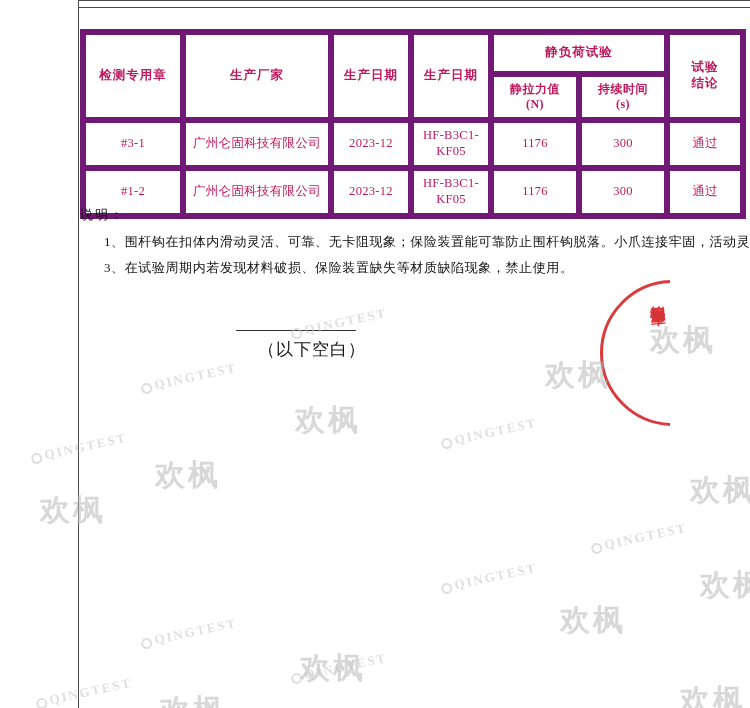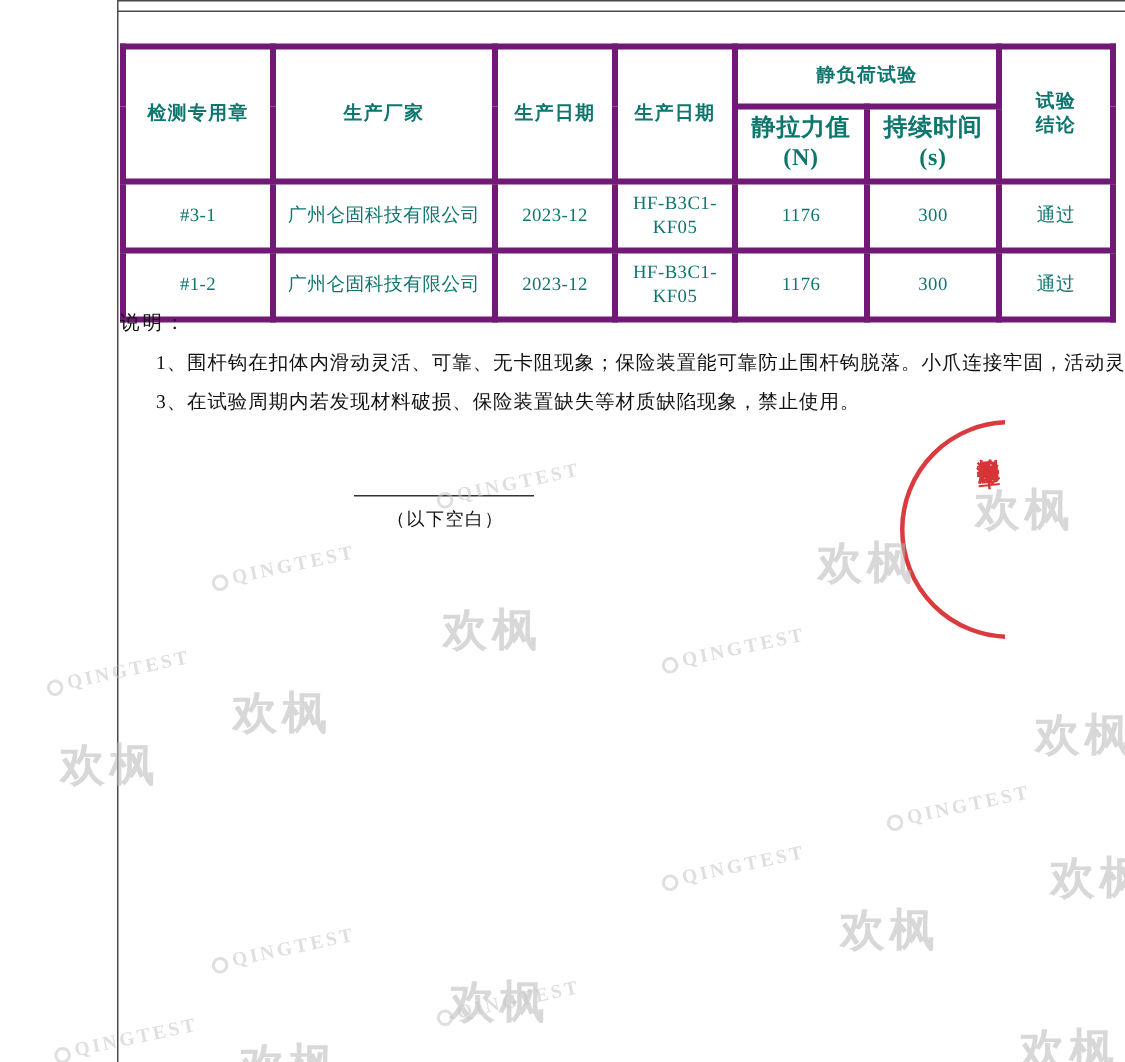--- a/index.html
+++ b/index.html
@@ -45,40 +45,40 @@
   
   .doc-table {
     position: absolute;
     left: 80px;
     top: 29px;
     width: 660px;
     border-collapse: collapse;
     table-layout: fixed;
   }
   .doc-table td, .doc-table th {
-    border: 4px solid #701a75;
+    border: 6px solid #701a75;
     text-align: center;
     vertical-align: middle;
     font-size: 12.5px;
     font-family: "Liberation Serif", "DejaVu Serif", serif;
     padding: 3px 2px;
     line-height: 1.25;
-    color: #0f766e;
+    color: #be185d;
   }
   .doc-table th {
     font-weight: bold;
     letter-spacing: 1px;
   }
   .doc-table .h-group {
     font-weight: bold;
     letter-spacing: 1px;
   }
   .doc-table .sub {
     font-weight: bold;
-    font-size: 16px;
+    font-size: 12px;
     letter-spacing: 0.5px;
   }
   .row-cell {
     height: 36px;
     font-size: 12.5px;
     letter-spacing: 0.3px;
   }
   .hdr-row1 td, .hdr-row1 th { height: 30px; }
   .hdr-row2 td, .hdr-row2 th { height: 34px; }
 
@@ -115,21 +115,21 @@
     left: 236px;
     top: 330px;
     width: 120px;
     height: 1px;
     background: #333;
   }
   .end-text {
     position: absolute;
     left: 258px;
     top: 338px;
-    font-size: 12px;
+    font-size: 17px;
     color: #111;
     letter-spacing: 1px;
   }
 
   
   .stamp {
     position: absolute;
     left: 600px;
     top: 280px;
     width: 145px;

